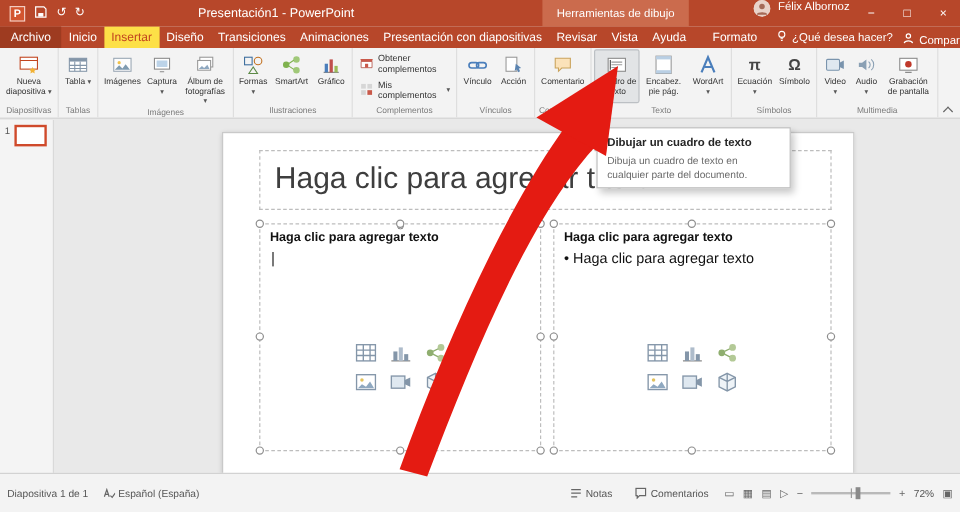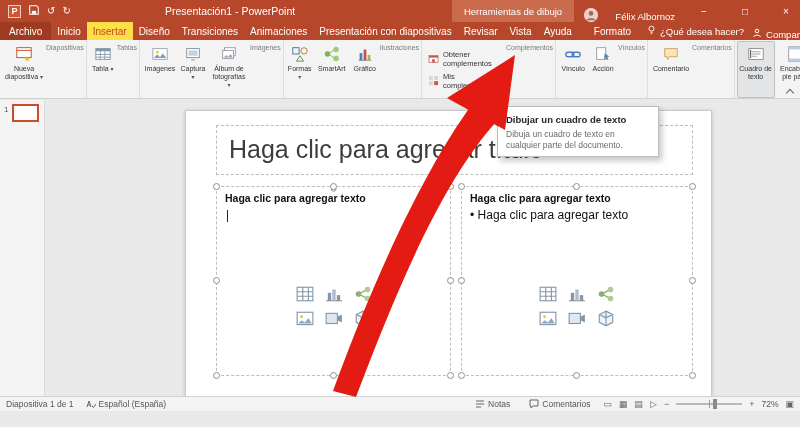--- a/index.html
+++ b/index.html
@@ -4,35 +4,35 @@
 <style>
   *{margin:0;padding:0;box-sizing:border-box}
   html,body{width:800px;height:427px;overflow:hidden;font-family:"Liberation Sans",sans-serif;background:#e9e9e9;position:relative}
   
   .titlebar{position:absolute;top:0;left:0;right:0;height:22px;background:#b7472a;color:#fff;display:flex;align-items:center;z-index:20}
   .qat{display:flex;align-items:center;gap:7px;padding:0 8px;font-size:10px}
   .logo{width:13px;height:13px;background:#d3552f;border:1px solid rgba(255,255,255,.7);display:flex;align-items:center;justify-content:center;font-size:9px;font-weight:bold}
   .qicon{font-size:10px;line-height:10px}
   .tb-title{position:absolute;left:165px;width:240px;text-align:left;font-size:10.5px;white-space:nowrap}
   .tb-context{position:absolute;left:452px;top:0;height:22px;width:122px;background:#cb6b4d;display:flex;align-items:center;justify-content:center;font-size:9.5px;white-space:nowrap}
-  .tb-right{position:absolute;right:0;top:0;height:22px;display:flex;align-items:flex-end;gap:17px;padding-right:2px}
+  .tb-right{position:absolute;right:0;top:0;height:22px;display:flex;align-items:flex-start;gap:6px;padding-right:2px}
   .avatar{width:14px;height:14px;border-radius:50%;overflow:hidden;background:#e9d2c8}
   .uname{font-size:9.5px;white-space:nowrap}
   .winbtn{width:24px;height:22px;display:flex;align-items:center;justify-content:center;font-size:10px}
   
   .tabrow{position:absolute;top:22px;left:0;right:0;height:18px;background:#b7472a;display:flex;align-items:stretch;color:#fff;z-index:19}
   .tab{padding:0 6px;font-size:10px;display:flex;align-items:center;white-space:nowrap}
   .tab.file{background:#9e3b20;padding:0 9px}
   .tab.active{background:#fde047;color:#c2451f}
   .tab.ctx{margin-left:10px}
   .searchbox{display:flex;align-items:center;gap:4px;margin-left:10px;font-size:9.5px;white-space:nowrap}
   .share{margin-left:auto;display:flex;align-items:flex-end;gap:4px;padding:0 8px;font-size:9.5px}
   
   .ribbon{position:absolute;top:40px;left:0;right:0;height:59px;background:#f3f3f3;border-bottom:1px solid #d2d2d2;display:flex;overflow:hidden;z-index:18}
-  .rgroup{display:flex;flex-direction:row;border-right:1px solid #dedede;padding:1px 2px 0}
+  .rgroup{display:flex;flex-direction:column;border-right:1px solid #dedede;padding:1px 2px 0}
   .rbtns{flex:1;display:flex;align-items:stretch}
   .rbtn{display:flex;flex-direction:column;align-items:center;padding:2px 1px 0;border:1px solid transparent;border-radius:2px}
   .rbtn.hl{background:#e2e4e6;border-color:#bcc0c4}
   .ric{width:20px;height:20px;display:flex;align-items:center;justify-content:center;margin-bottom:1px}
   .ric svg{width:18px;height:18px}
   .glyph-ic{font-size:13px;font-weight:bold;color:#444;line-height:16px}
   .rlb{font-size:7px;line-height:8px;text-align:center;color:#333}
   .caret{font-size:6px;color:#555}
   .rstack{display:flex;flex-direction:column;justify-content:center;gap:2px}
   .rrow{display:flex;align-items:center;gap:3px;font-size:7.5px;color:#333;padding:1px 3px;border-radius:2px}
@@ -63,21 +63,21 @@
   .handle{position:absolute;width:7px;height:7px;background:#fff;border:1px solid #8e8e8e;border-radius:50%;z-index:3}
   .rotate{position:absolute;left:50%;top:-2px;transform:translateX(-50%);font-size:9px;line-height:9px;color:#777;background:rgba(255,255,255,.8);border-radius:50%;padding:0 1px;z-index:3}
   
   .tooltip{position:absolute;left:497px;top:106px;width:162px;background:#fff;border:1px solid #bdbdbd;box-shadow:3px 4px 6px rgba(0,0,0,.22);padding:7px 8px 6px;z-index:40}
   .tt-title{font-size:9.5px;font-weight:bold;color:#262626;margin-bottom:4px}
   .tt-body{font-size:8.5px;color:#6a6a6a;line-height:10.5px;margin-bottom:6px}
   .tt-body:last-child{margin-bottom:0}
   
   .arrow-svg{position:absolute;left:0;top:0;z-index:50;pointer-events:none}
   
-  .statusbar{position:absolute;left:0;right:0;bottom:16px;height:15px;background:#f3f3f3;border-top:1px solid #d2d2d2;display:flex;align-items:center;font-size:8.5px;color:#555;z-index:20}
+  .statusbar{position:absolute;left:0;right:0;bottom:0;height:33px;background:#f3f3f3;border-top:1px solid #d2d2d2;display:flex;align-items:center;font-size:8.5px;color:#555;z-index:20}
   .sb-item{display:flex;align-items:center;gap:3px;padding:0 6px;white-space:nowrap}
   .sb-left{display:flex;align-items:center}
   .sb-right{margin-left:auto;display:flex;align-items:center;gap:7px;padding-right:6px}
   .vicon{font-size:9px;color:#666;line-height:9px}
   .track{position:relative;width:66px;height:2px;background:#b9b9b9}
   .notch{position:absolute;left:50%;top:-3px;width:1px;height:8px;background:#9c9c9c}
   .zthumb{position:absolute;left:55%;top:-4px;width:4px;height:10px;background:#8a8a8a}
   .sb-ic svg{width:10px;height:10px;display:block}
 </style>
 </head>

